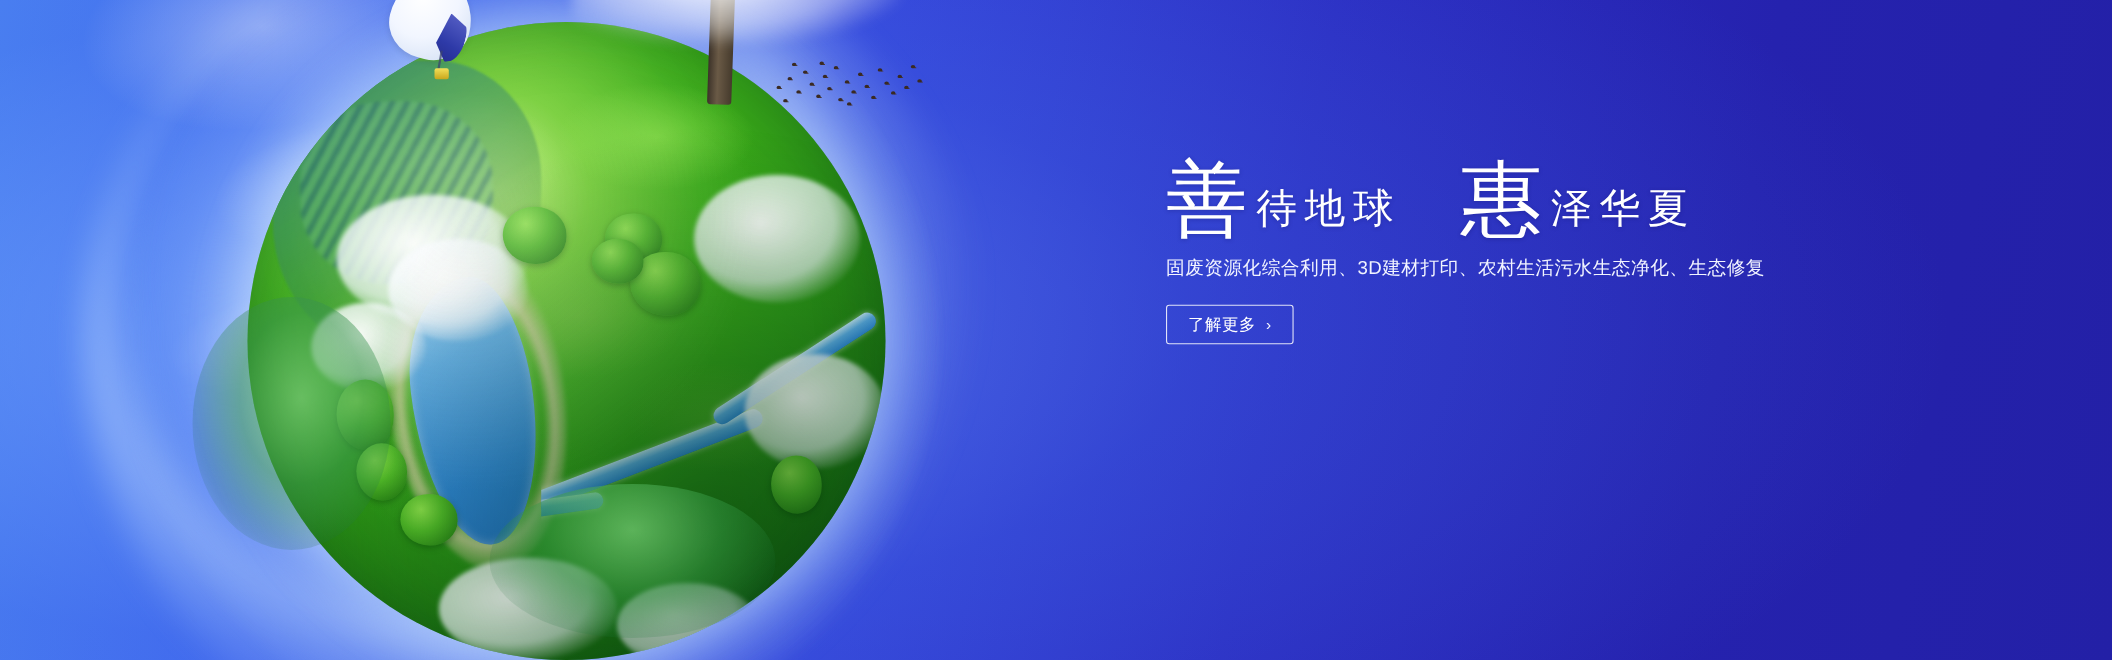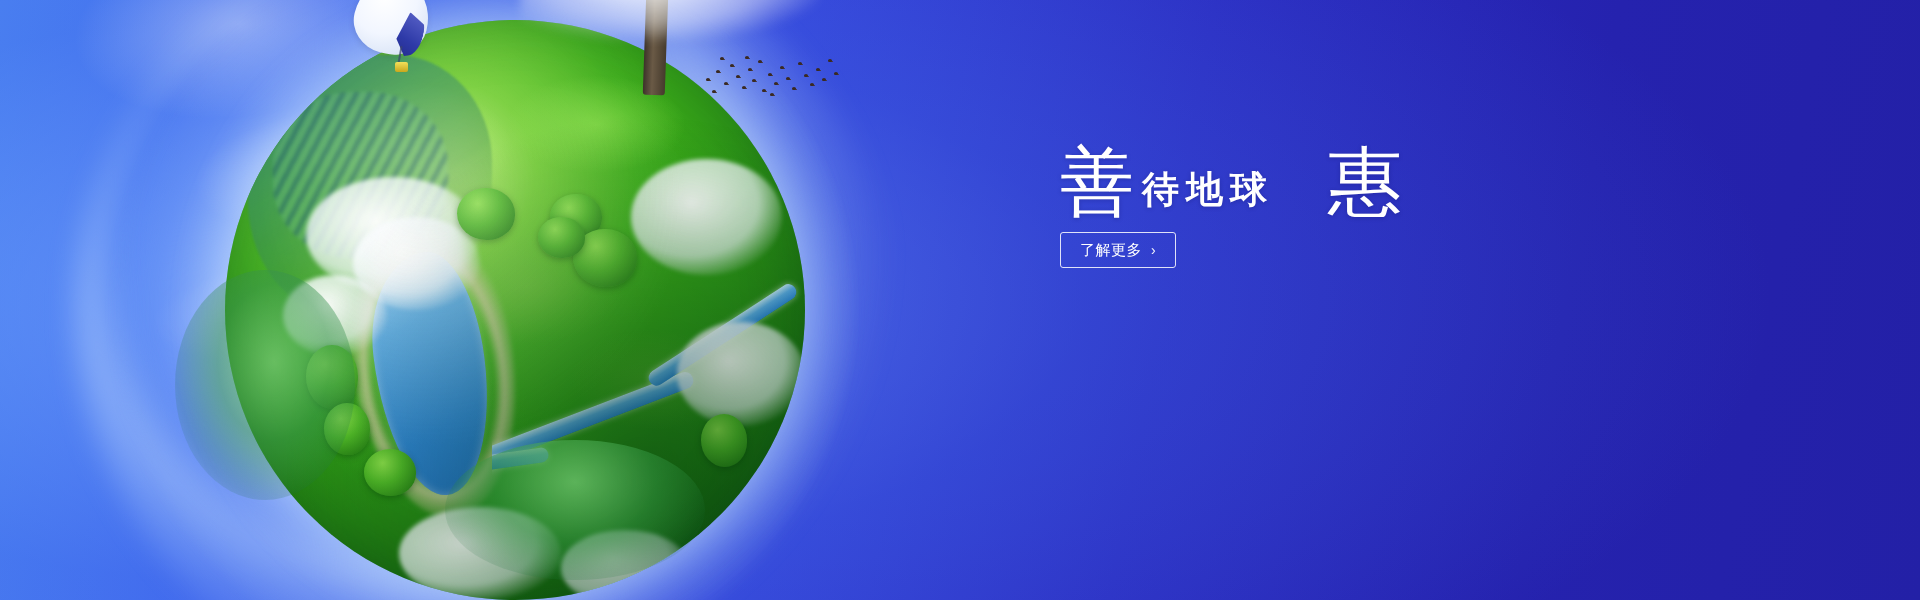--- a/index.html
+++ b/index.html
@@ -204,21 +204,21 @@
     display:flex;align-items:flex-end;white-space:nowrap;
     font-family:"DejaVu Serif","Liberation Serif",serif;
     line-height:1;margin:0 0 18px 0;
     text-shadow:0 1px 4px rgba(10,10,80,.25);
   }
   .headline .big{
     font-size:74px;font-weight:400;letter-spacing:0;
     position:relative;top:4px;
   }
   .headline .small{
-    font-size:37px;font-weight:700;letter-spacing:7px;
+    font-size:37px;font-weight:400;letter-spacing:7px;
     padding:0 0 6px 8px;
   }
   .headline .gap{width:54px;display:inline-block;}
   .subline{
     font-size:24px;letter-spacing:7.5px;font-weight:400;
     margin:0 0 16px 0;color:#ffffff;white-space:nowrap;
   }
   .descline{
     font-size:17px;letter-spacing:.4px;font-weight:400;
     margin:0 0 22px 0;color:#f2f4ff;white-space:nowrap;
@@ -322,23 +322,25 @@
       <span style="left:70px; top:45px;"></span>
   </div>
 
   <div class="content">
 
     <h1 class="headline">
       <span class="big">善</span>
       <span class="small">待地球</span>
       <span class="gap"></span>
       <span class="big">惠</span>
+      <span class="small">泽华夏</span>
     </h1>
 
 
+    <p class="descline">固废资源化综合利用、3D建材打印、农村生活污水生态净化、生态修复</p>
 
     <button class="more-btn">
       <span>了解更多</span>
       <span class="chev">›</span>
     </button>
 
   </div>
 </div>
 
 </body></html>

